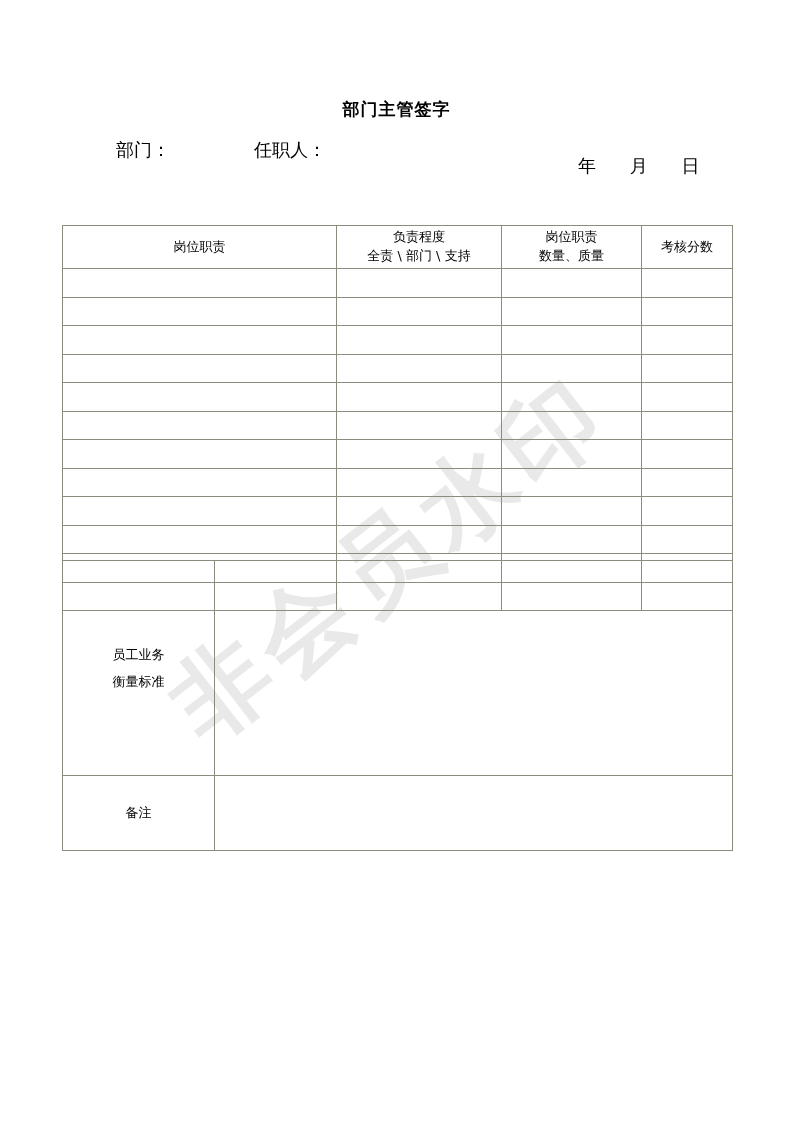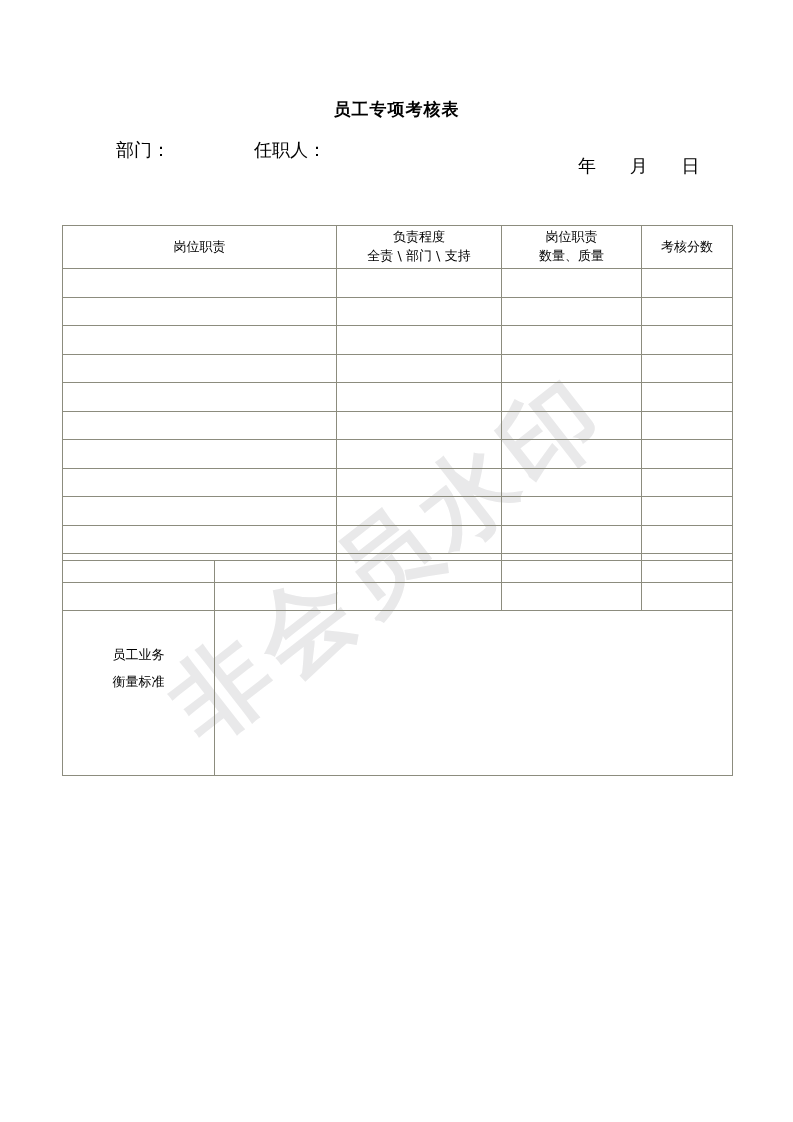--- a/index.html
+++ b/index.html
@@ -150,21 +150,21 @@
 </style>
 </head>
 <body>
 
 <div class="page">
 
   <div class="watermark">非会员水印</div>
 
   <div class="content">
 
-    <div class="doc-title">员工专项考核表</div>
+    <div class="doc-title">部门主管签字</div>
 
     <div class="meta-row">
       <span class="meta-dept">部门：</span>
       <span class="meta-person">任职人：</span>
       <span class="meta-date">年    月    日</span>
     </div>
 
     <table class="main">
       <colgroup>
         <col class="col1">
@@ -270,17 +270,21 @@
       <tbody>
         <tr class="summary-row">
           <td>
             <div class="label-2line">
               <div>员工业务</div>
               <div>衡量标准</div>
             </div>
           </td>
           <td></td>
         </tr>
+        <tr class="remark-row">
+          <td>备注</td>
+          <td></td>
+        </tr>
       </tbody>
     </table>
 
   </div>
 </div>
 
 </body></html>

